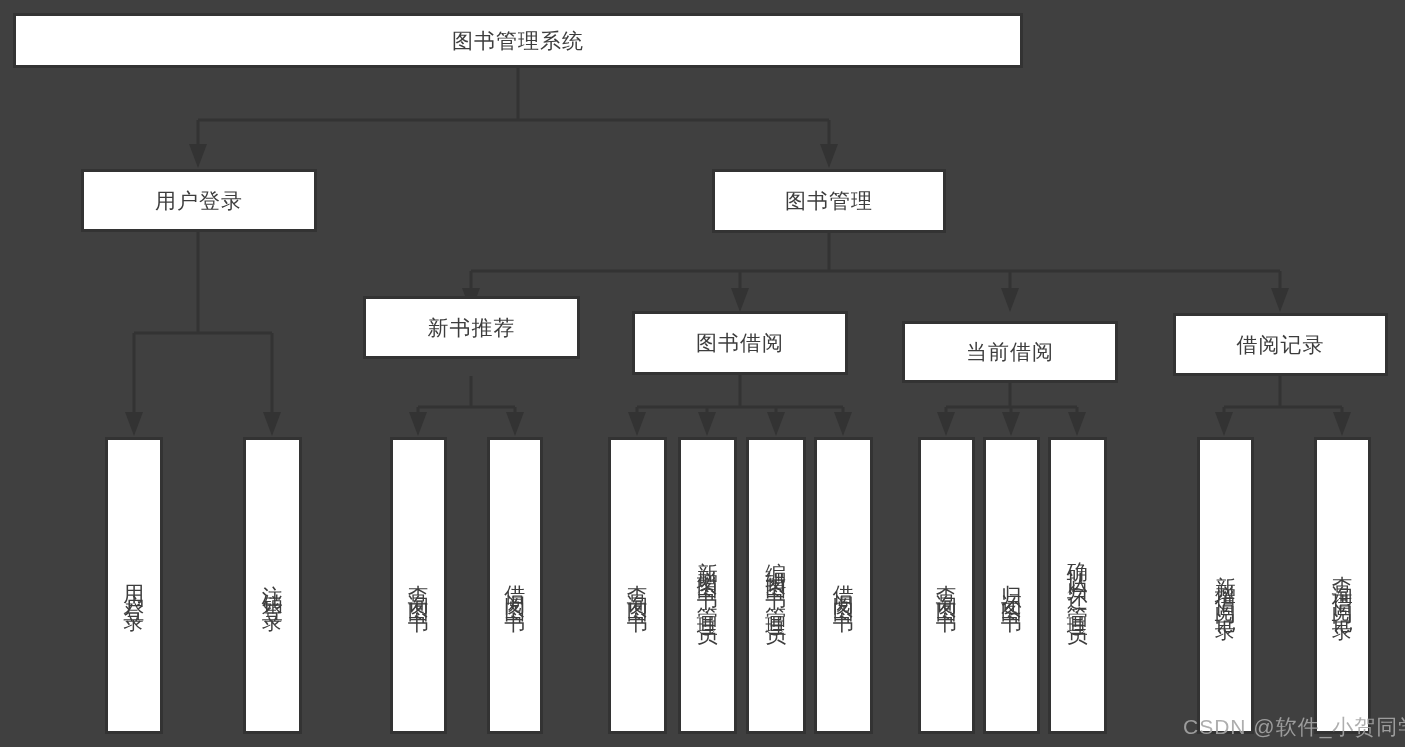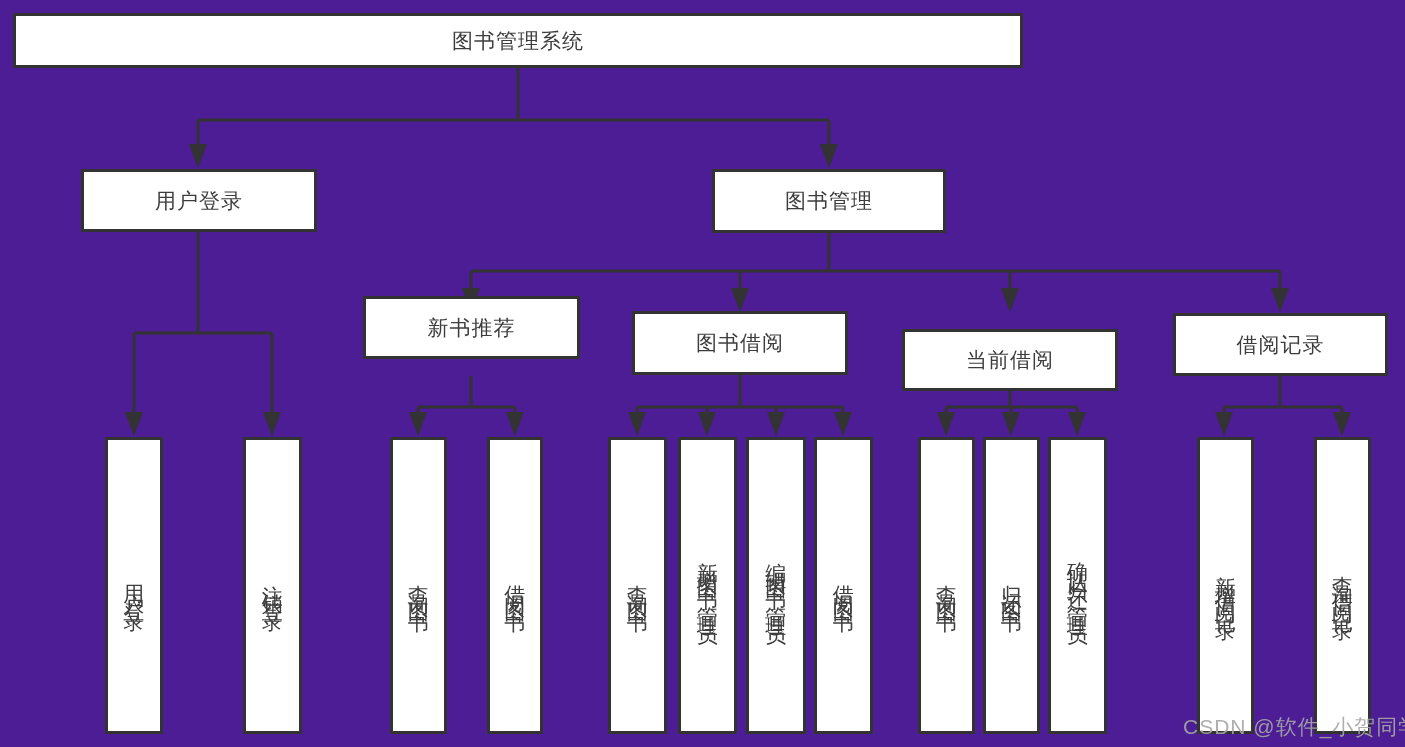--- a/index.html
+++ b/index.html
@@ -1,19 +1,19 @@
 <!DOCTYPE html>
 <html><head>
 <meta charset="utf-8">
 <style>
   html,body{margin:0;padding:0;background:#ffffff;}
   #canvas{
     position:relative;
     width:1405px;height:747px;
-    background:#4c1d95;
+    background:#404040;
     overflow:hidden;
     font-family:"Liberation Sans","DejaVu Sans",sans-serif;
   }
   #connectors{position:absolute;left:0;top:0;z-index:1;}
   .node{
     position:absolute;
     box-sizing:border-box;
     border:3px solid #333333;
     background:#ffffff;
     display:flex;
@@ -94,21 +94,21 @@
   <div class="node" style="left:712px;top:169px;width:234px;height:64px;justify-content:center;">
     <span class="lbl">图书管理</span>
   </div>
 
   <div class="node" style="left:363px;top:296px;width:217px;height:63px;">
     <span class="lbl">新书推荐</span>
   </div>
   <div class="node" style="left:632px;top:311px;width:216px;height:64px;">
     <span class="lbl">图书借阅</span>
   </div>
-  <div class="node" style="left:902px;top:329px;width:216px;height:62px;">
+  <div class="node" style="left:902px;top:321px;width:216px;height:62px;">
     <span class="lbl">当前借阅</span>
   </div>
   <div class="node" style="left:1173px;top:313px;width:215px;height:63px;">
     <span class="lbl">借阅记录</span>
   </div>
 
   <div class="node leaf" style="left:105px;top:437px;width:58px;height:297px;">
     <span class="lbl">用户登录</span>
   </div>
   <div class="node leaf" style="left:243px;top:437px;width:59px;height:297px;">

